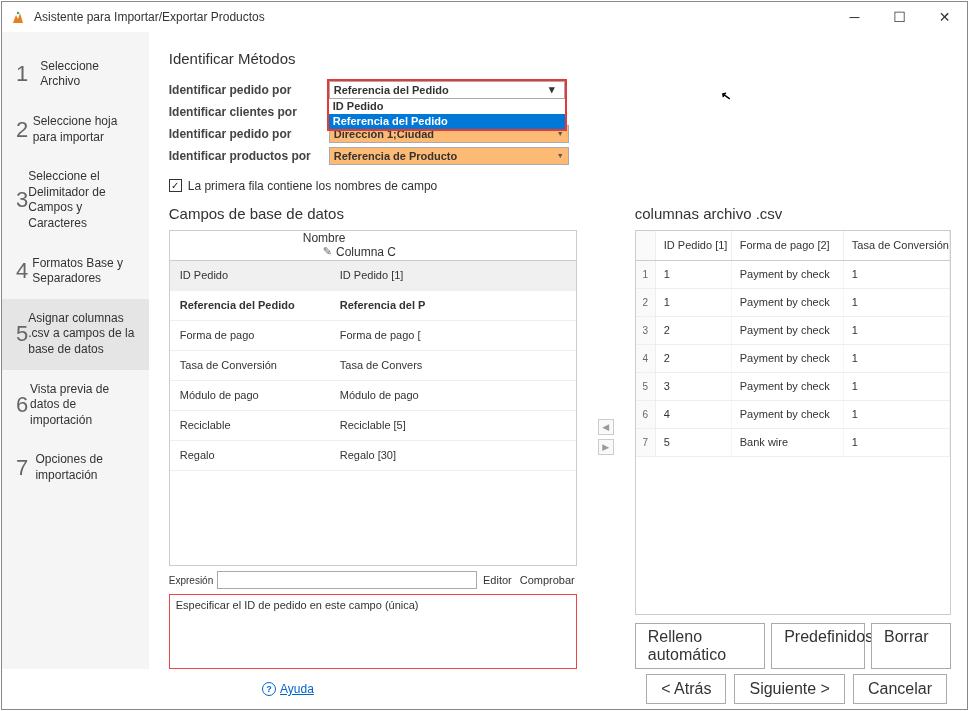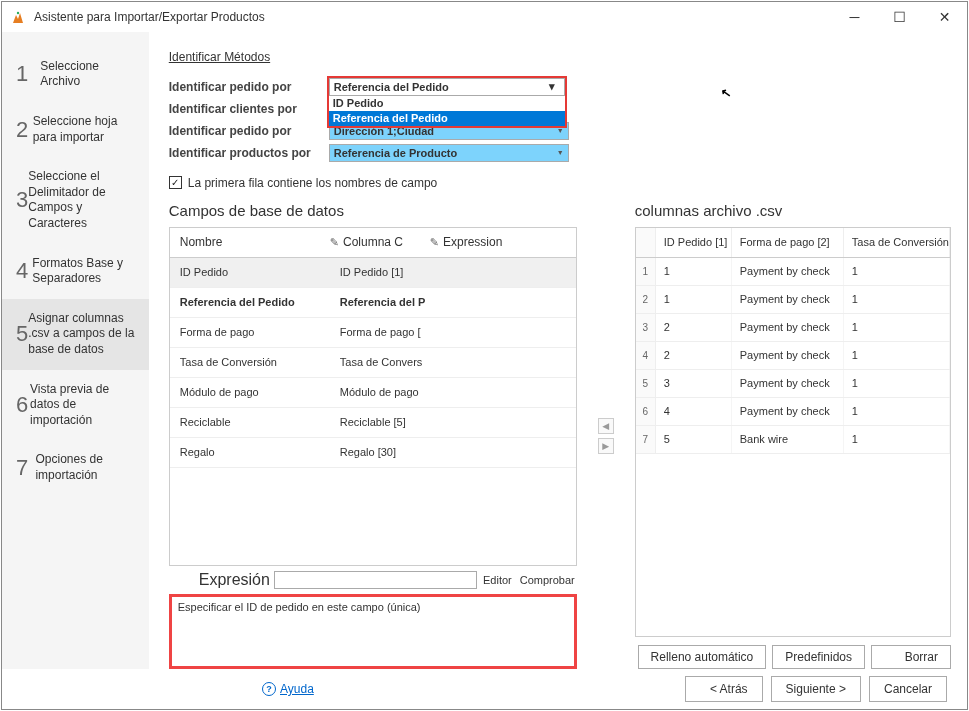--- a/index.html
+++ b/index.html
@@ -13,79 +13,79 @@
 
     .content { display: flex; height: 640px; }
 
     .sidebar { width: 240px; background: #f5f5f5; padding-top: 15px; }
     .step { display: flex; align-items: center; padding: 12px 14px; cursor: default; }
     .step.active { background: #e5e5e5; }
     .step .num { font-size: 22px; font-weight: 300; width: 26px; color: #666; }
     .step .label { font-size: 12px; color: #333; line-height: 1.3; }
 
     .main { flex: 1; padding: 18px 16px 0 20px; position: relative; display: flex; flex-direction: column; }
-    .heading { font-size: 12px; font-weight: 400; margin-bottom: 14px; text-decoration: underline; }
+    .heading { font-size: 15px; font-weight: 400; margin-bottom: 14px; }
 
     .identify-grid { display: grid; grid-template-columns: 160px 240px; row-gap: 4px; align-items: center; position: relative; }
     .identify-grid label { font-size: 12px; color: #444; }
-    .combo { border: 1px solid #aaa; height: 18px; display: flex; align-items: center; justify-content: space-between; padding: 0 4px 0 4px; font-size: 11px; background: #7dd3fc; position: relative; }
+    .combo { border: 1px solid #aaa; height: 18px; display: flex; align-items: center; justify-content: space-between; padding: 0 4px 0 4px; font-size: 11px; background: #fdba74; position: relative; }
     .combo .arrow { font-size: 7px; color: #555; }
     .combo.highlighted { border: 2px solid #e53935; }
 
     .dropdown-open { position: absolute; left: 158px; top: 18px; width: 240px; background: #fff; border: 2px solid #e53935; z-index: 10; }
     .dropdown-open .selected-row { height: 18px; border: 1px solid #aaa; display: flex; align-items: center; justify-content: space-between; padding: 0 4px; font-size: 11px; position: relative; }
     .dropdown-open .selected-row .arrow-box { width: 16px; text-align: center; }
     .dropdown-open .opt { height: 15px; padding: 0 4px; font-size: 11px; display: flex; align-items: center; }
     .dropdown-open .opt.hover { background: #0078d7; color: #fff; }
 
     .checkbox-row { margin-top: 14px; display: flex; align-items: center; gap: 6px; font-size: 12px; }
     .checkbox-row .cb { width: 13px; height: 13px; border: 1px solid #333; display: flex; align-items: center; justify-content: center; font-size: 10px; color: #222; }
 
     .sections { display: flex; gap: 18px; margin-top: 12px; flex: 1; min-height: 0; }
     .left-section { width: 408px; display: flex; flex-direction: column; }
     .right-section { flex: 1; display: flex; flex-direction: column; }
     .section-title { font-size: 15px; font-weight: 400; margin-bottom: 8px; }
 
     .db-table { border: 1px solid #ccc; flex: 1; display: flex; flex-direction: column; }
-    .db-header { display: flex; border-bottom: 1px solid #ccc; background: #fff; height: 30px; align-items: center; }
+    .db-header { display: flex; border-bottom: 1px solid #ccc; background: #fff; height: 30px; align-items: center; flex-direction: column; }
     .db-header .col-name { width: 160px; padding-left: 10px; font-size: 12px; }
     .db-header .col-colc { width: 100px; font-size: 12px; display: flex; align-items: center; gap: 4px; }
     .db-header .col-expr { flex: 1; font-size: 12px; display: flex; align-items: center; gap: 4px; }
     .pencil { font-size: 11px; color: #666; }
 
     .filter-row { height: 26px; display: flex; align-items: center; justify-content: center; font-size: 11px; color: #888; border-bottom: 1px solid #ddd; background: #fafafa; }
 
     .db-row { display: flex; height: 30px; align-items: center; border-bottom: 1px solid #eee; }
     .db-row.selected { background: #f0f0f0; }
     .db-row.bold { font-weight: 600; }
     .db-row .c1 { width: 160px; padding-left: 10px; font-size: 11px; }
     .db-row .c2 { flex: 1; padding-left: 10px; font-size: 11px; }
 
     .expr-row { display: flex; align-items: center; height: 24px; gap: 4px; margin-top: 2px; }
-    .expr-row .lbl { font-size: 16px; margin-left: 30px; }
+    .expr-row .lbl { font-size: 10px; }
     .expr-row .input { flex: 1; border: 1px solid #aaa; height: 18px; }
     .expr-row .link { font-size: 11px; color: #333; padding: 0 2px; }
 
-    .desc-box { border: 3px solid #ef4444; height: 75px; padding: 4px 6px; font-size: 11px; margin-top: 2px; }
+    .desc-box { border: 1px solid #ef4444; height: 75px; padding: 4px 6px; font-size: 11px; margin-top: 2px; }
 
     .csv-table { border: 1px solid #ccc; flex: 1; display: flex; flex-direction: column; position: relative; }
     .csv-header { display: flex; height: 30px; border-bottom: 1px solid #ccc; align-items: center; }
     .csv-header .ch { font-size: 11px; border-right: 1px solid #eee; padding-left: 8px; display: flex; align-items: center; height: 100%; white-space: nowrap; overflow: hidden; }
     .csv-row { display: flex; height: 28px; border-bottom: 1px solid #eee; align-items: center; }
     .csv-row .cc { font-size: 11px; padding-left: 8px; border-right: 1px solid #f5f5f5; height: 100%; display: flex; align-items: center; white-space: nowrap; overflow: hidden; }
     .csv-idx { width: 20px; text-align: center; background: #fafafa; color: #666; font-size: 10px; border-right: 1px solid #eee; height: 100%; display: flex; align-items: center; justify-content: center; }
     .w-id { width: 76px; }
     .w-pago { width: 112px; }
     .w-tasa { flex: 1; }
 
     .csv-transfer-arrows { width: 22px; display:flex; flex-direction: column; align-items: center; justify-content: center; gap:4px; color:#999; }
     .csv-transfer-arrows div { width:16px; height:16px; border:1px solid #ccc; background:#f9f9f9; display:flex; align-items:center; justify-content:center; font-size:9px; }
 
     .csv-buttons { display: flex; gap: 6px; margin-top: 8px; justify-content: flex-end; }
-    .btn { border: 1px solid #aaa; background: #fff; padding: 4px 12px; font-size: 12px; min-width: 80px; text-align: right; }
+    .btn { border: 1px solid #aaa; background: #fff; padding: 4px 12px; font-size: 16px; min-width: 80px; text-align: left; }
 
     .footer { height: 40px; border-top: none; display: flex; align-items: center; padding: 0 20px 0 260px; justify-content: space-between; }
     .footer .help { color: #0066cc; font-size: 12px; display: flex; align-items: center; gap: 4px; }
     .footer .help .q { width: 14px; height: 14px; border: 1.5px solid #0066cc; border-radius: 50%; display: flex; align-items: center; justify-content: center; font-size: 9px; font-weight: bold; }
     .footer .nav-btns { display: flex; gap: 8px; }
     .footer .btn { min-width: 78px; padding: 5px 14px; }
 
     .cursor-arrow { position: absolute; left: 391px; top: 7px; z-index: 20; font-size: 12px; color:#000; transform: rotate(-10deg); pointer-events:none;}
 
     .outer-border { border: 1px solid #888; height: 709px; width:967px; margin:1px; display:flex; flex-direction:column;}

